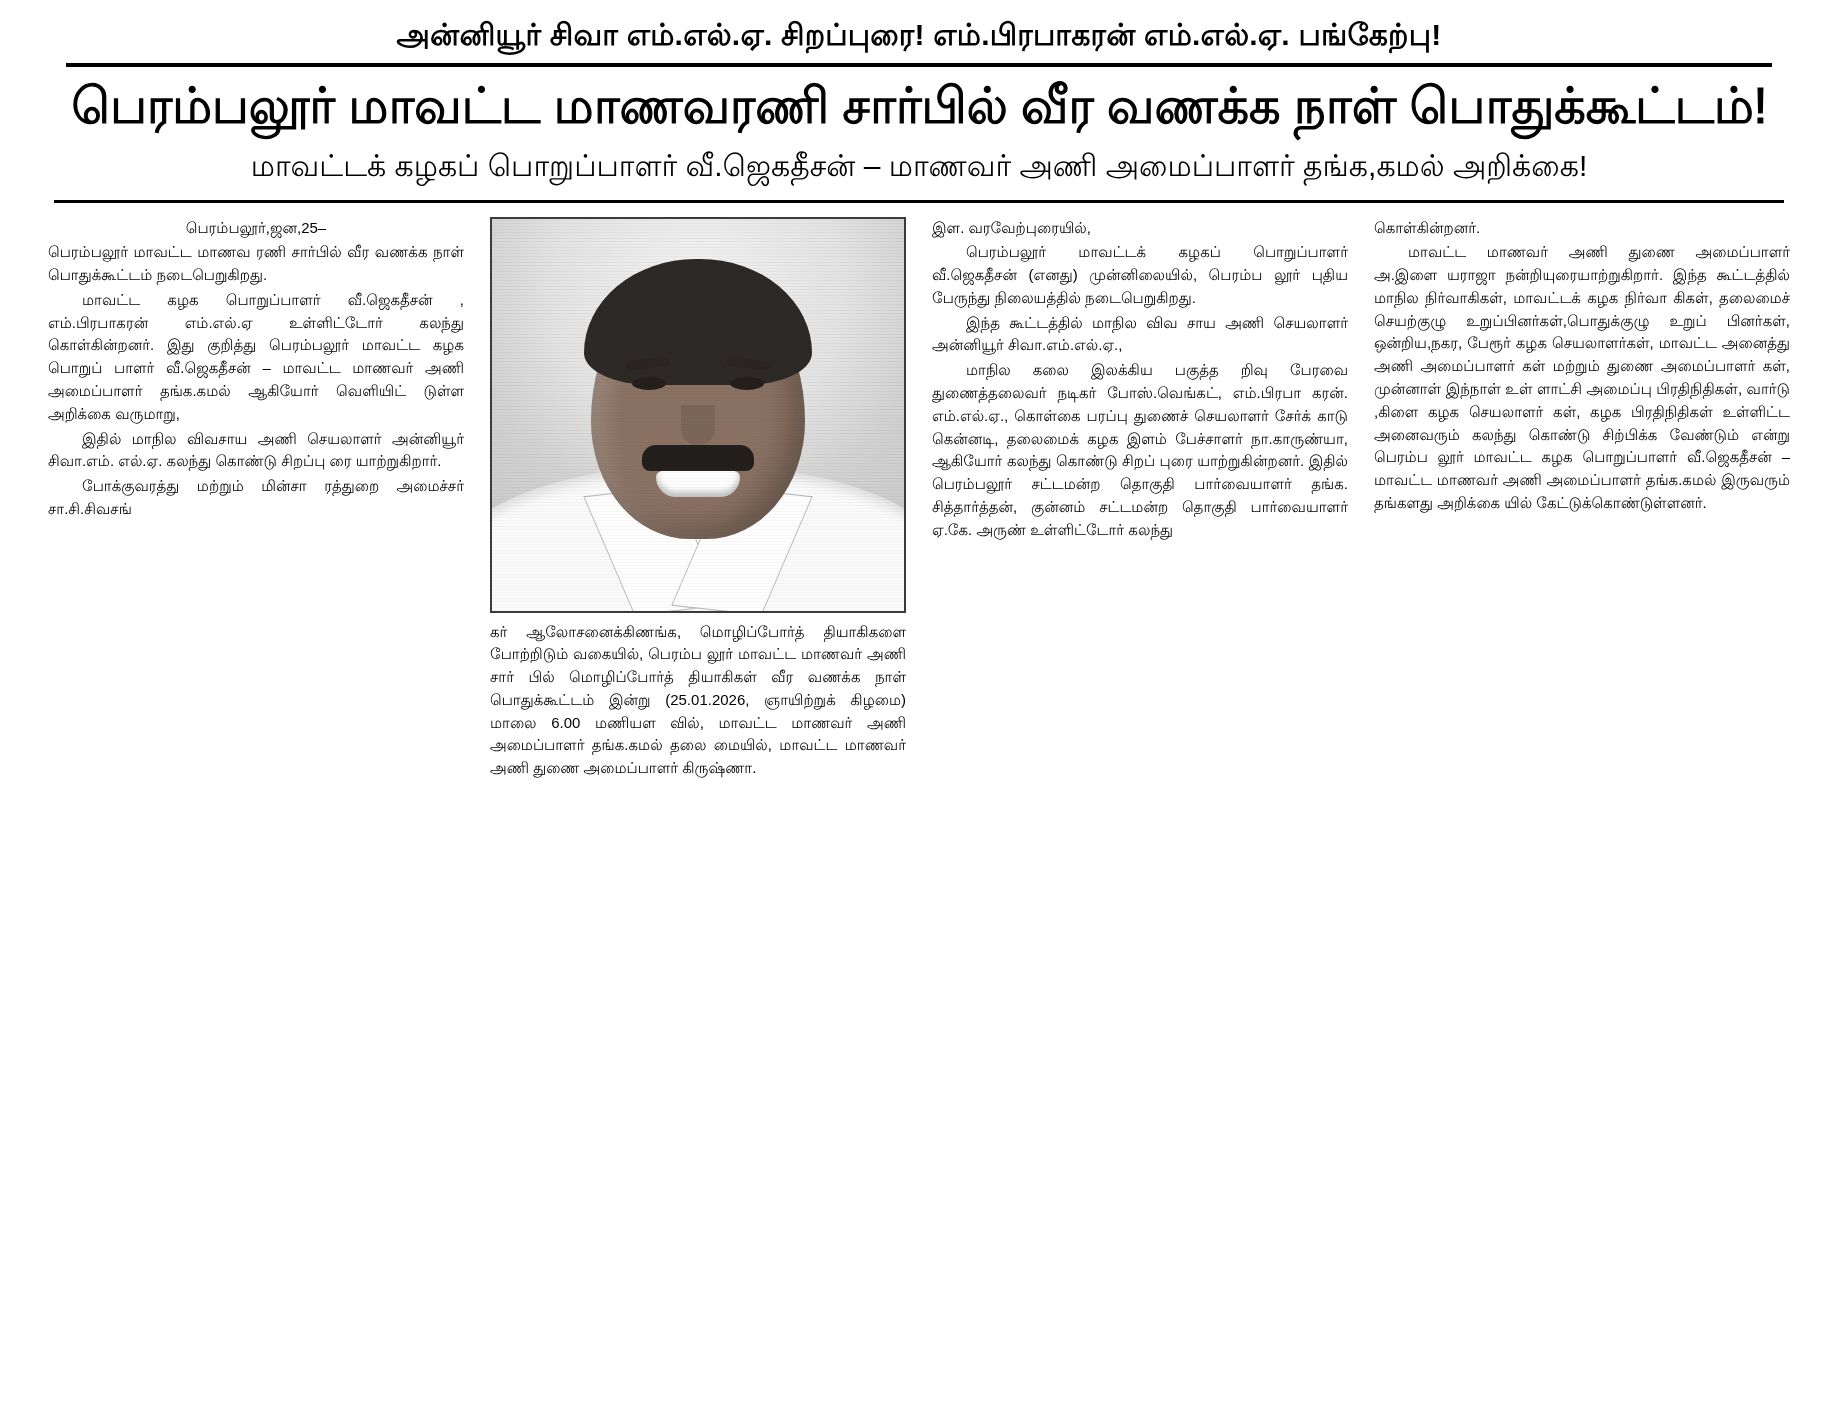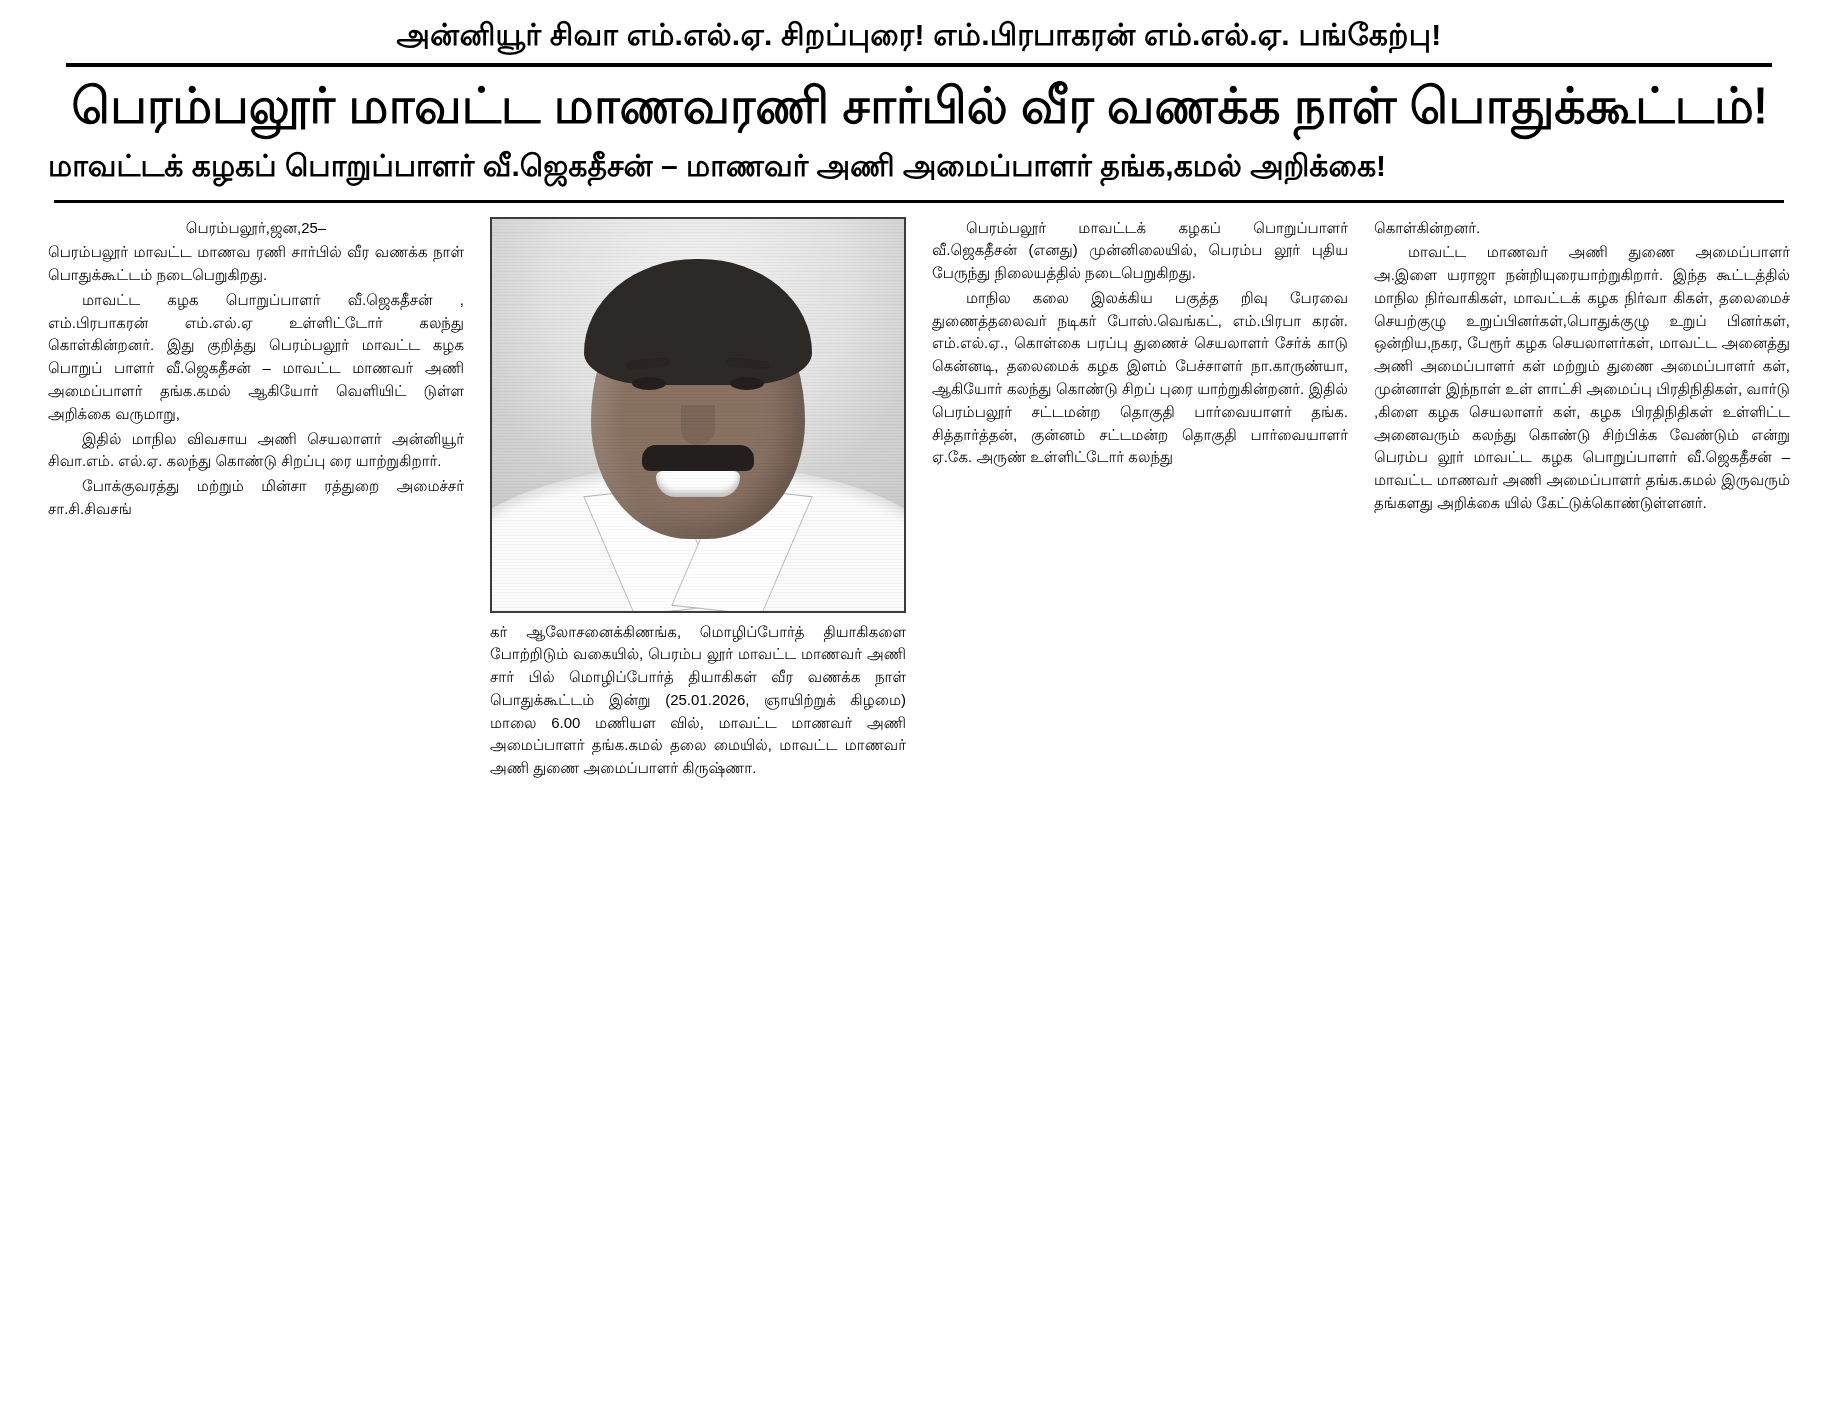--- a/index.html
+++ b/index.html
@@ -41,22 +41,23 @@
     text-align: center;
     font-size: 50px;
     font-weight: normal;
     line-height: 1.1;
     letter-spacing: -0.5px;
     -webkit-text-stroke: 1.2px #000;
     padding: 4px 0 2px 0;
     white-space: nowrap;
   }
   .subhead {
+    text-align: center;
     font-size: 30px;
-    font-weight: bold;
+    font-weight: normal;
     line-height: 1.2;
     padding: 12px 0 6px 0;
   }
   .rule-thin {
     border-bottom: 3px solid #000;
     margin: 10px 6px 14px 6px;
   }
 
   
   .columns {
@@ -233,21 +234,23 @@
           <div class="ph-nose"></div>
           <div class="ph-moustache"></div>
           <div class="ph-mouth"></div>
           <div class="ph-grain"></div>
         </div>
       </div>
       <p>கர் ஆலோசனைக்கிணங்க, மொழிப்போர்த் தியாகிகளை போற்றிடும் வகையில், பெரம்ப லூர் மாவட்ட மாணவர் அணி சார் பில் மொழிப்போர்த் தியாகிகள் வீர வணக்க நாள் பொதுக்கூட்டம் இன்று (25.01.2026, ஞாயிற்றுக் கிழமை) மாலை 6.00 மணியள வில், மாவட்ட மாணவர் அணி அமைப்பாளர் தங்க.கமல் தலை மையில், மாவட்ட மாணவர் அணி துணை அமைப்பாளர் கிருஷ்ணா.</p>
     </div>
 
     <div class="col">
+      <p>இள. வரவேற்புரையில்,</p>
       <p class="indent">பெரம்பலூர் மாவட்டக் கழகப் பொறுப்பாளர் வீ.ஜெகதீசன் (எனது) முன்னிலையில், பெரம்ப லூர் புதிய பேருந்து நிலையத்தில் நடைபெறுகிறது.</p>
+      <p class="indent">இந்த கூட்டத்தில் மாநில விவ சாய அணி செயலாளர் அன்னியூர் சிவா.எம்.எல்.ஏ.,</p>
       <p class="indent">மாநில கலை இலக்கிய பகுத்த றிவு பேரவை துணைத்தலைவர் நடிகர் போஸ்.வெங்கட், எம்.பிரபா கரன். எம்.எல்.ஏ., கொள்கை பரப்பு துணைச் செயலாளர் சேர்க் காடு கென்னடி, தலைமைக் கழக இளம் பேச்சாளர் நா.காருண்யா, ஆகியோர் கலந்து கொண்டு சிறப் புரை யாற்றுகின்றனர். இதில் பெரம்பலூர் சட்டமன்ற தொகுதி பார்வையாளர் தங்க. சித்தார்த்தன், குன்னம் சட்டமன்ற தொகுதி பார்வையாளர் ஏ.கே. அருண் உள்ளிட்டோர் கலந்து</p>
     </div>
 
     <div class="col">
       <p>கொள்கின்றனர்.</p>
       <p class="indent">மாவட்ட மாணவர் அணி துணை அமைப்பாளர் அ.இளை யராஜா நன்றியுரையாற்றுகிறார். இந்த கூட்டத்தில் மாநில நிர்வாகிகள், மாவட்டக் கழக நிர்வா கிகள், தலைமைச் செயற்குழு உறுப்பினர்கள்,பொதுக்குழு உறுப் பினர்கள், ஒன்றிய,நகர, பேரூர் கழக செயலாளர்கள், மாவட்ட அனைத்து அணி அமைப்பாளர் கள் மற்றும் துணை அமைப்பாளர் கள், முன்னாள் இந்நாள் உள் ளாட்சி அமைப்பு பிரதிநிதிகள், வார்டு ,கிளை கழக செயலாளர் கள், கழக பிரதிநிதிகள் உள்ளிட்ட அனைவரும் கலந்து கொண்டு சிற்பிக்க வேண்டும் என்று பெரம்ப லூர் மாவட்ட கழக பொறுப்பாளர் வீ.ஜெகதீசன் – மாவட்ட மாணவர் அணி அமைப்பாளர் தங்க.கமல் இருவரும் தங்களது அறிக்கை யில் கேட்டுக்கொண்டுள்ளனர்.</p>
     </div>
 
   </div>
 </div>

